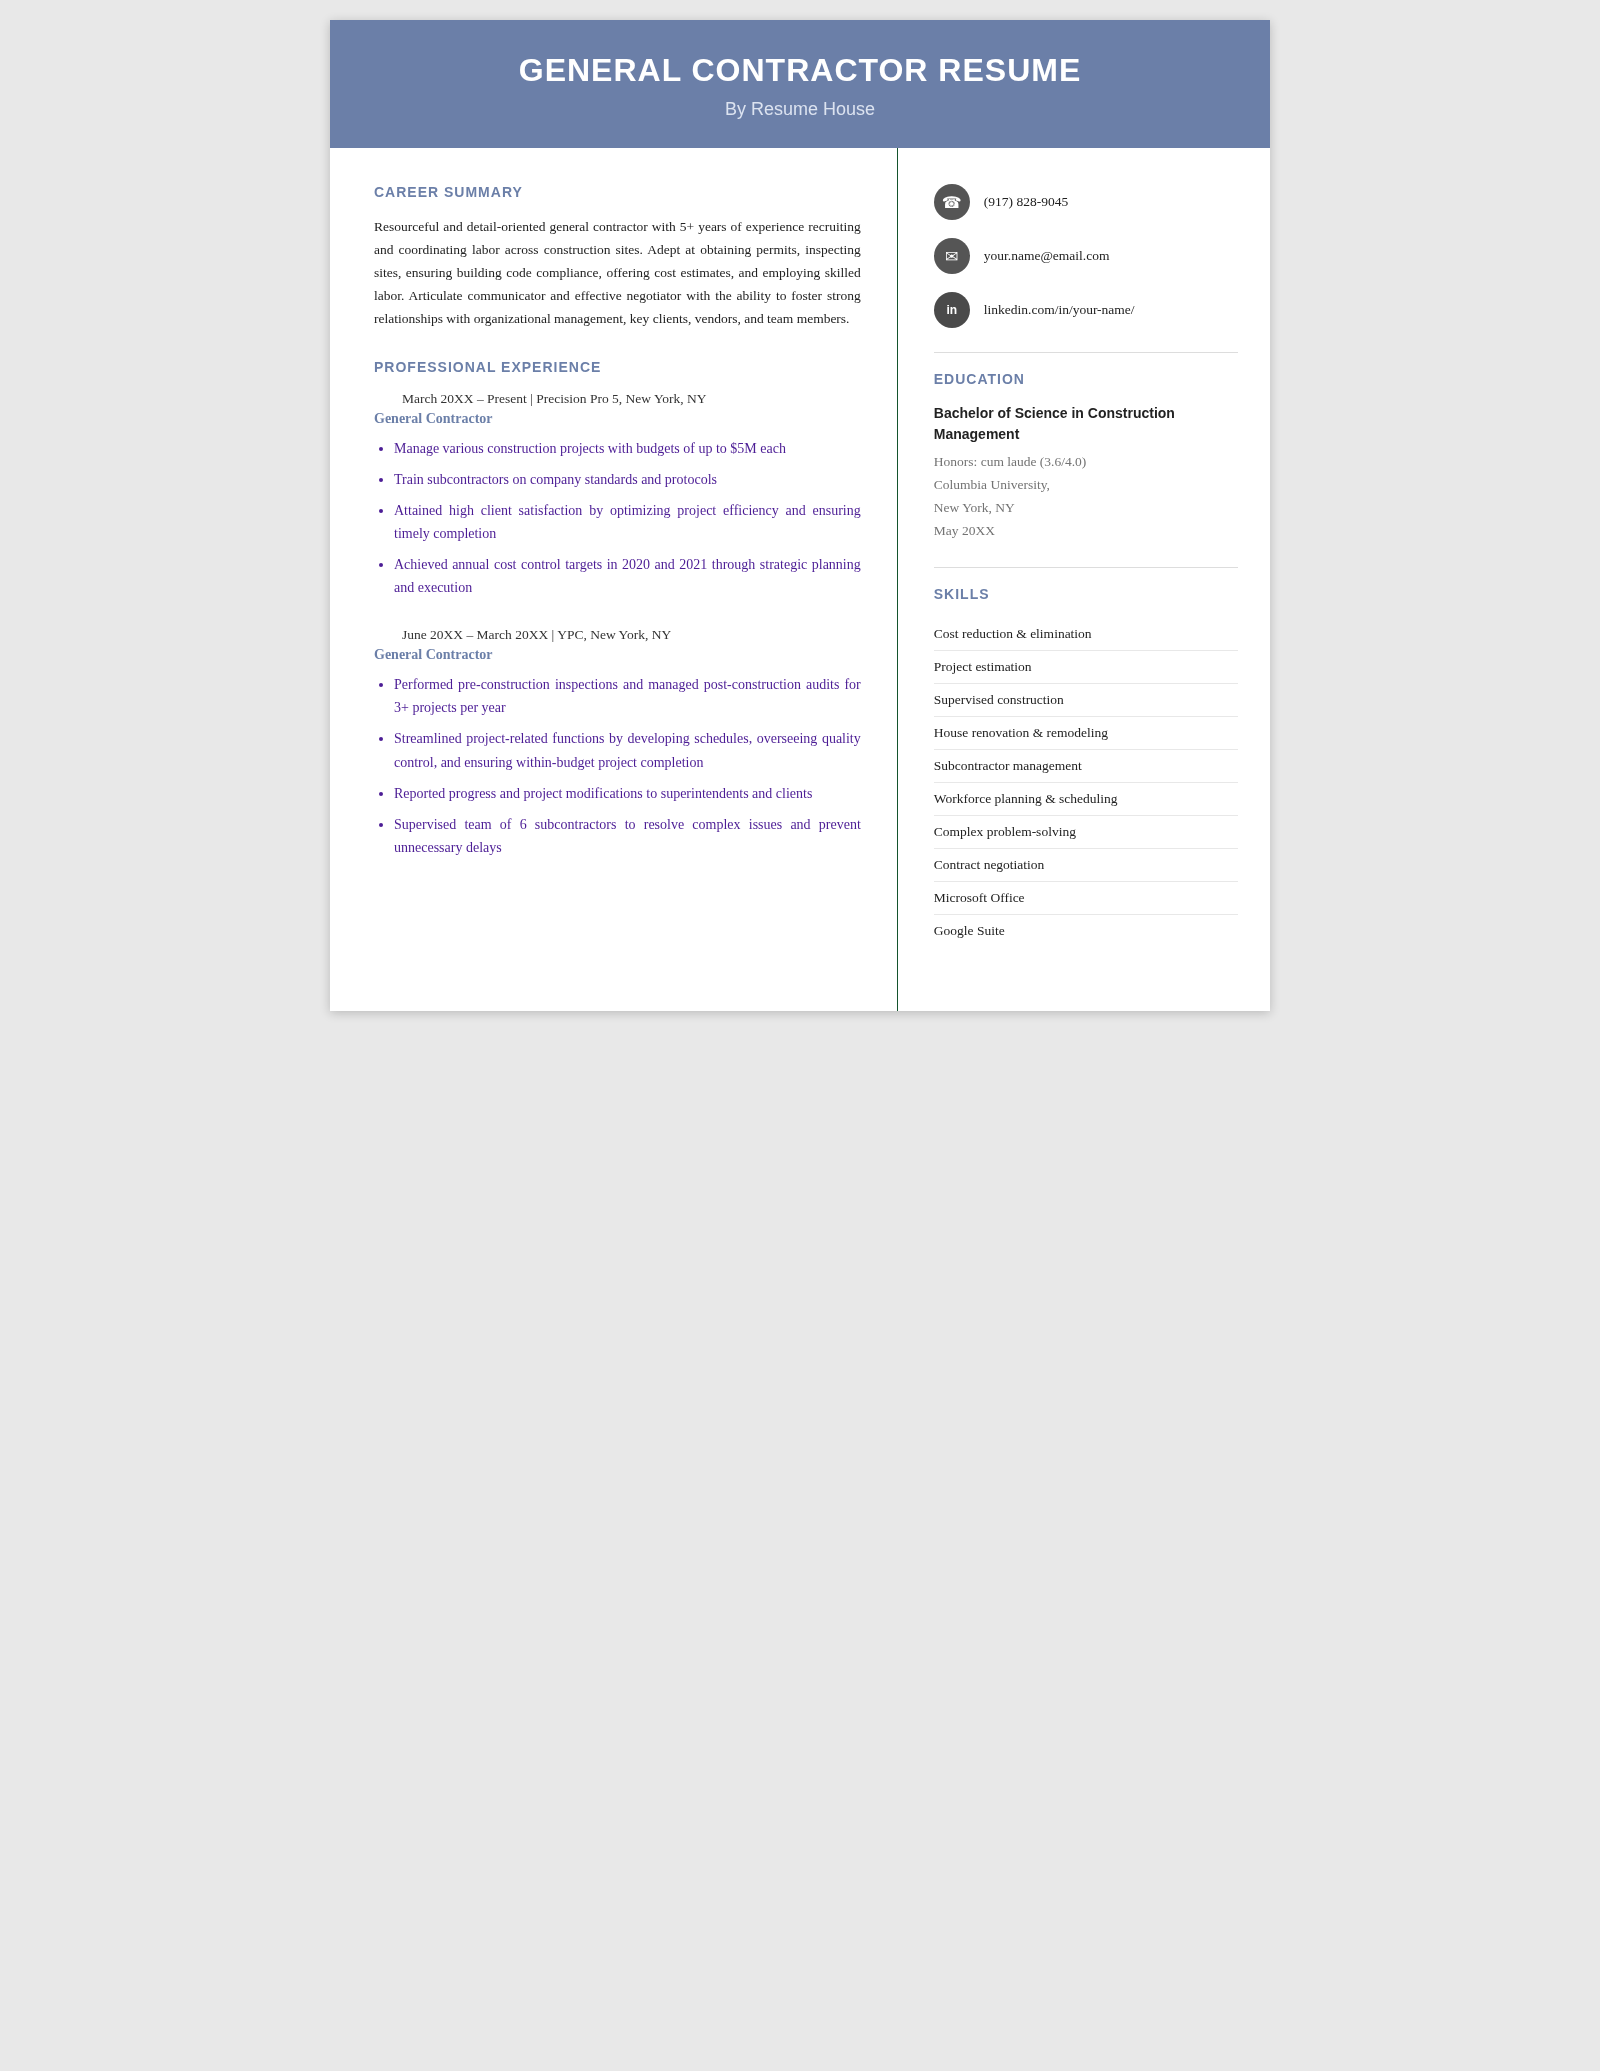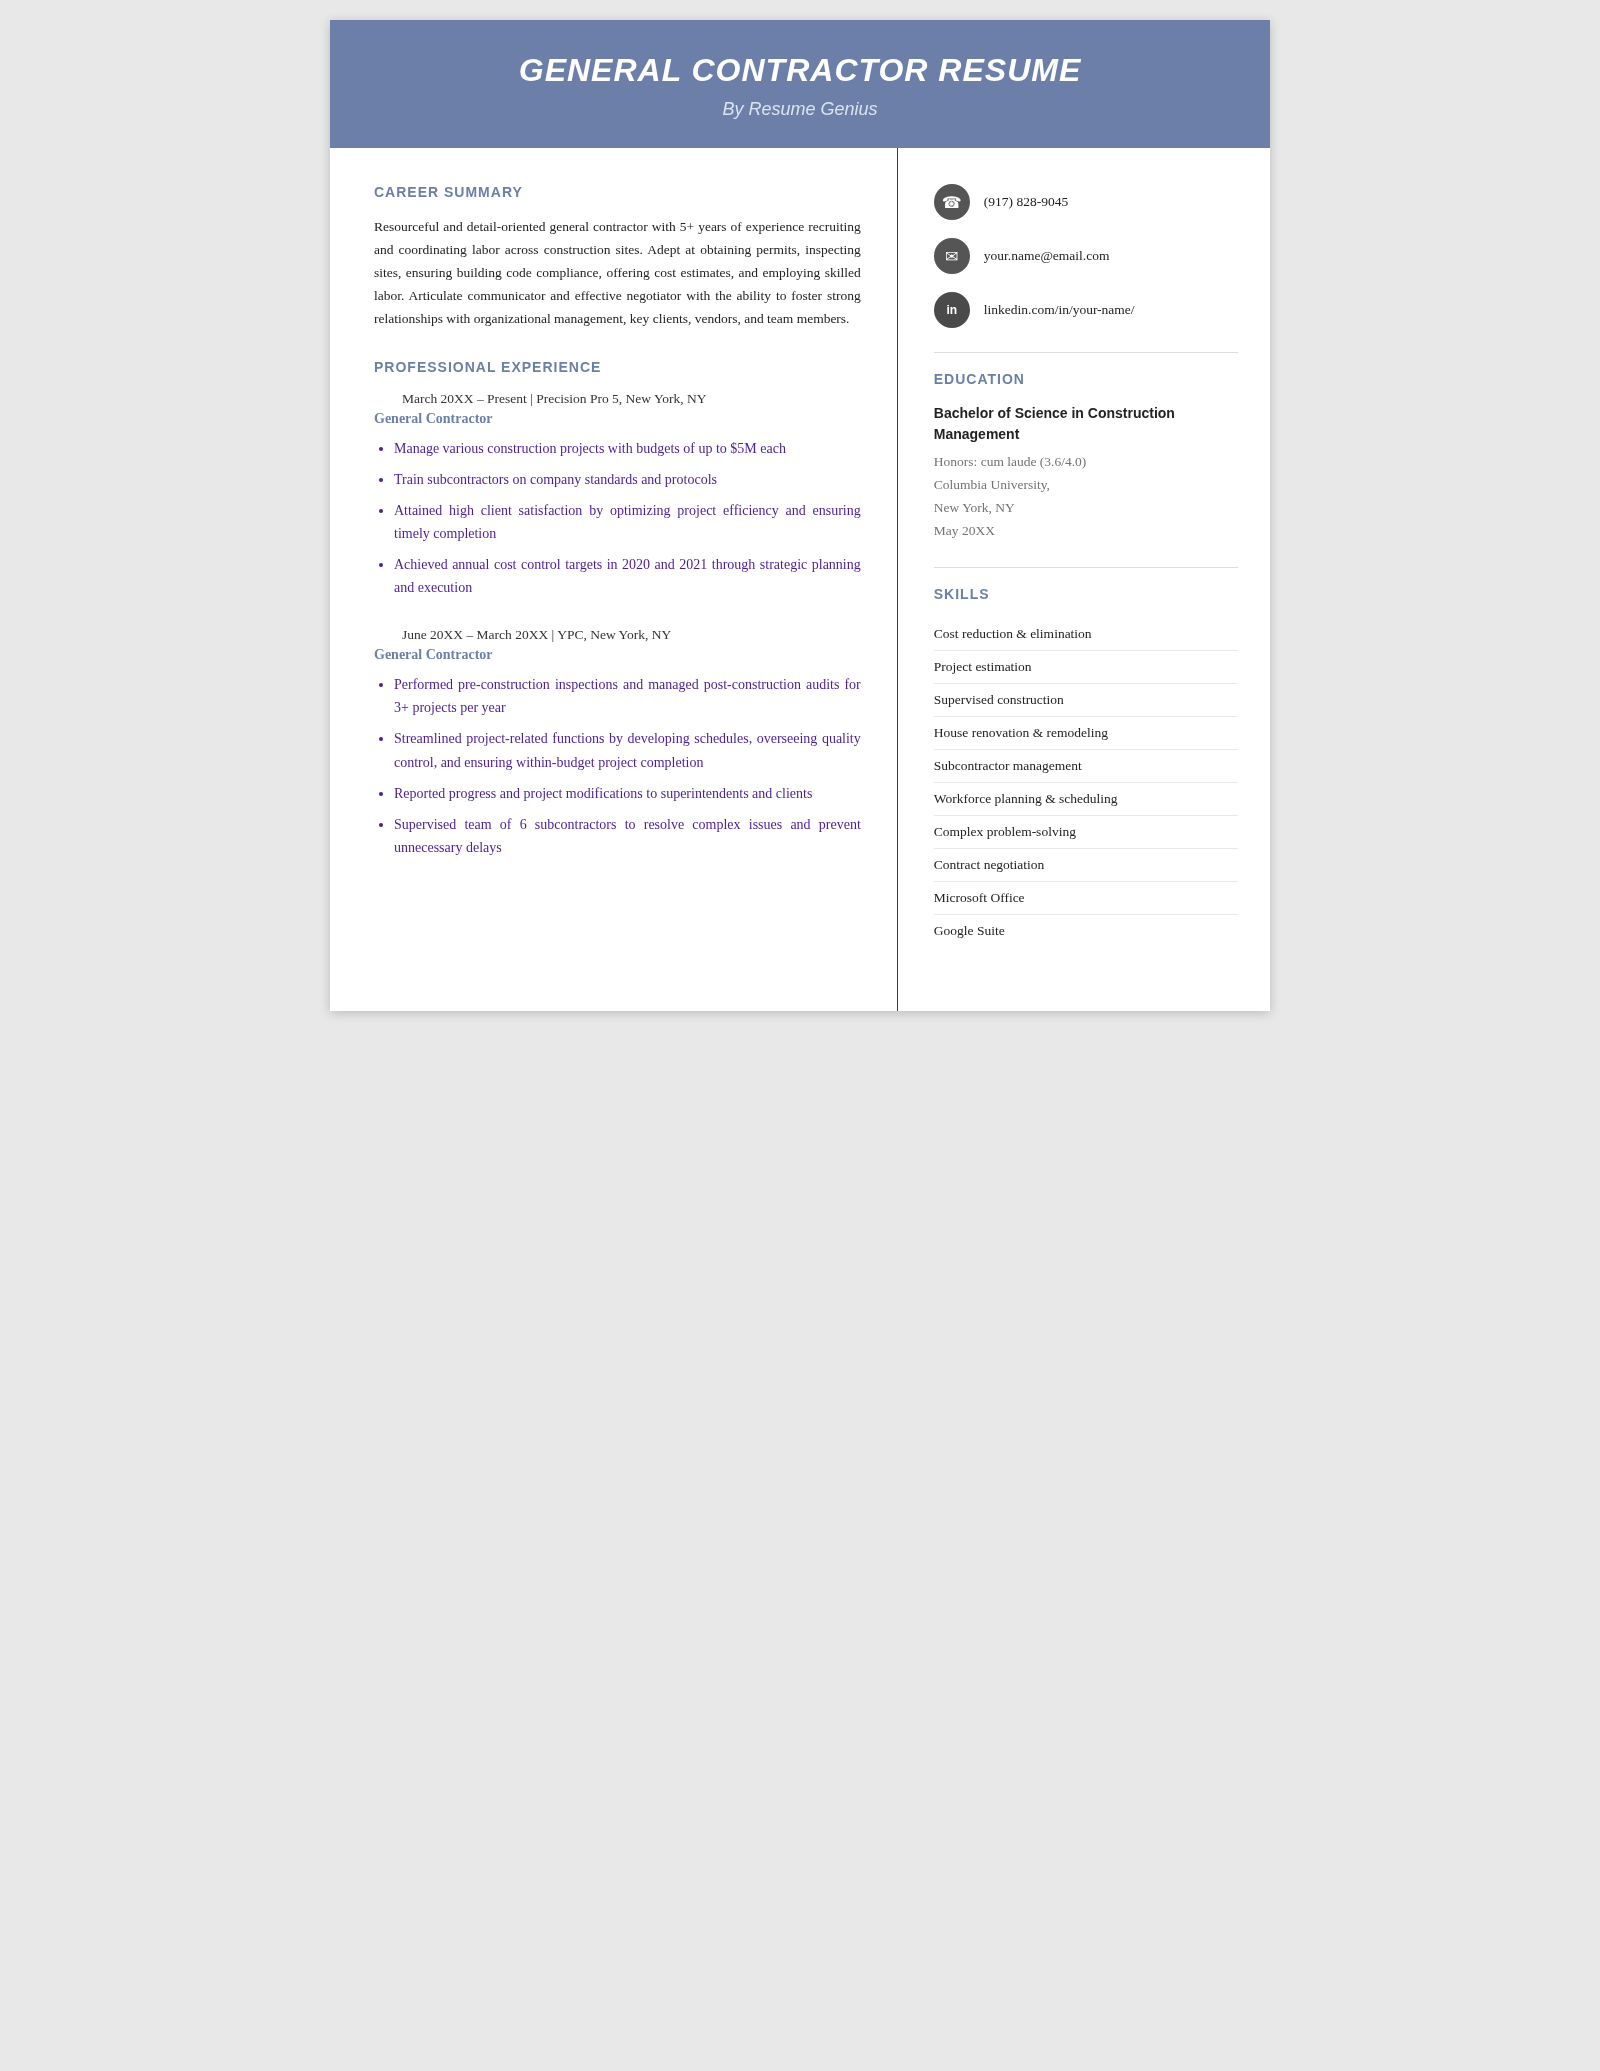--- a/index.html
+++ b/index.html
@@ -12,21 +12,20 @@
     }
     .page {
       width: 940px;
       background: #ffffff;
       box-shadow: 0 2px 10px rgba(0,0,0,0.2);
     }
     .header {
       background: #6b7fa8;
       padding: 32px 40px 28px;
       text-align: center;
-      font-style: italic;
     }
     .header h1 {
       color: #ffffff;
       font-size: 32px;
       font-weight: 800;
       font-family: Arial, sans-serif;
       letter-spacing: 1px;
       text-transform: uppercase;
     }
     .header .subtitle {
@@ -154,21 +153,21 @@
       margin-bottom: 24px;
     }
   </style>
 </head>
 <body>
 
 <div class="page">
 
   <div class="header">
     <h1>GENERAL CONTRACTOR RESUME</h1>
-    <div class="subtitle">By Resume Genius</div>
+    <div class="subtitle">By Resume House</div>
   </div>
 
   <div class="body">
 
     <div class="main-col">
 
       <div class="section-block section-gap">
         <div class="section-title">CAREER SUMMARY</div>
         <p class="career-summary-text">Resourceful and detail-oriented general contractor with 5+ years of experience recruiting and coordinating labor across construction sites. Adept at obtaining permits, inspecting sites, ensuring building code compliance, offering cost estimates, and employing skilled labor. Articulate communicator and effective negotiator with the ability to foster strong relationships with organizational management, key clients, vendors, and team members.</p>
       </div>

